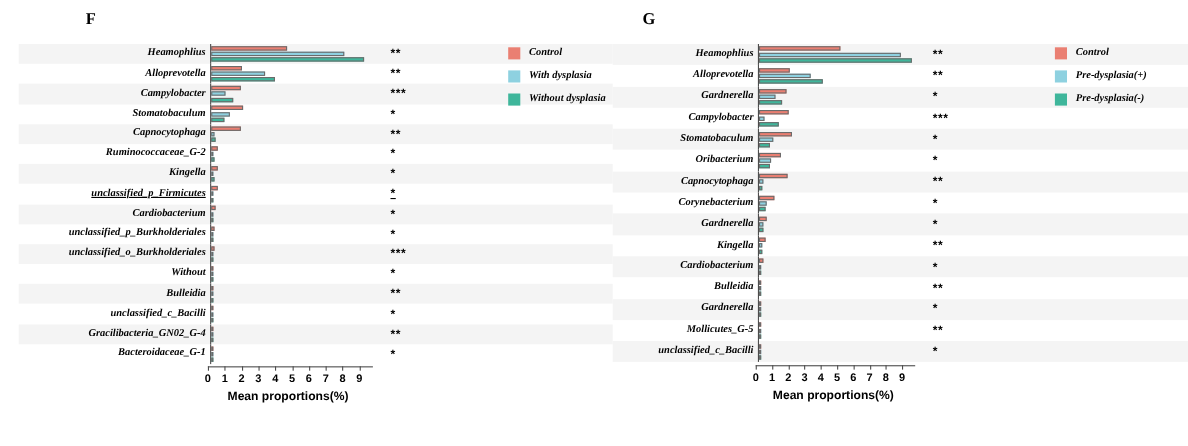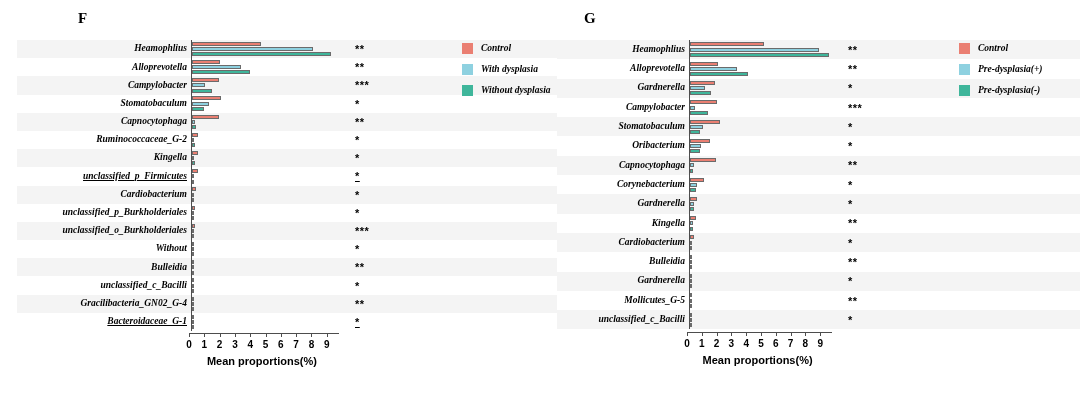--- a/index.html
+++ b/index.html
@@ -241,21 +241,21 @@
         </div>
         <div class="row alt" style="height: 18.2px;">
           <div class="row-label" style="width: 170px;">Gracilibacteria_GN02_G-4</div>
           <div class="bars" style="width: 150px; height: 18.2px;">
             <div class="bar" style="background: rgb(234, 127, 114); width: 0.612245px;"></div>
             <div class="bar" style="background: rgb(142, 209, 224); width: 0.306122px;"></div>
             <div class="bar" style="background: rgb(63, 182, 155); width: 0.306122px;"></div>
           </div>
           <div class="sig" style="width: 50px;">**</div>
         </div>
-        <div class="row" style="height: 18.2px; text-decoration: underline;">
+        <div class="row" style="height: 18.2px;">
           <div class="row-label" style="width: 170px;">Bacteroidaceae_G-1</div>
           <div class="bars" style="width: 150px; height: 18.2px;">
             <div class="bar" style="background: rgb(234, 127, 114); width: 0.459184px;"></div>
             <div class="bar" style="background: rgb(142, 209, 224); width: 0.153061px;"></div>
             <div class="bar" style="background: rgb(63, 182, 155); width: 0.153061px;"></div>
           </div>
           <div class="sig" style="width: 50px;">*</div>
         </div>
       </div>
     <div class="axis" style="left: 172px; top: 293.2px; width: 150px;">

